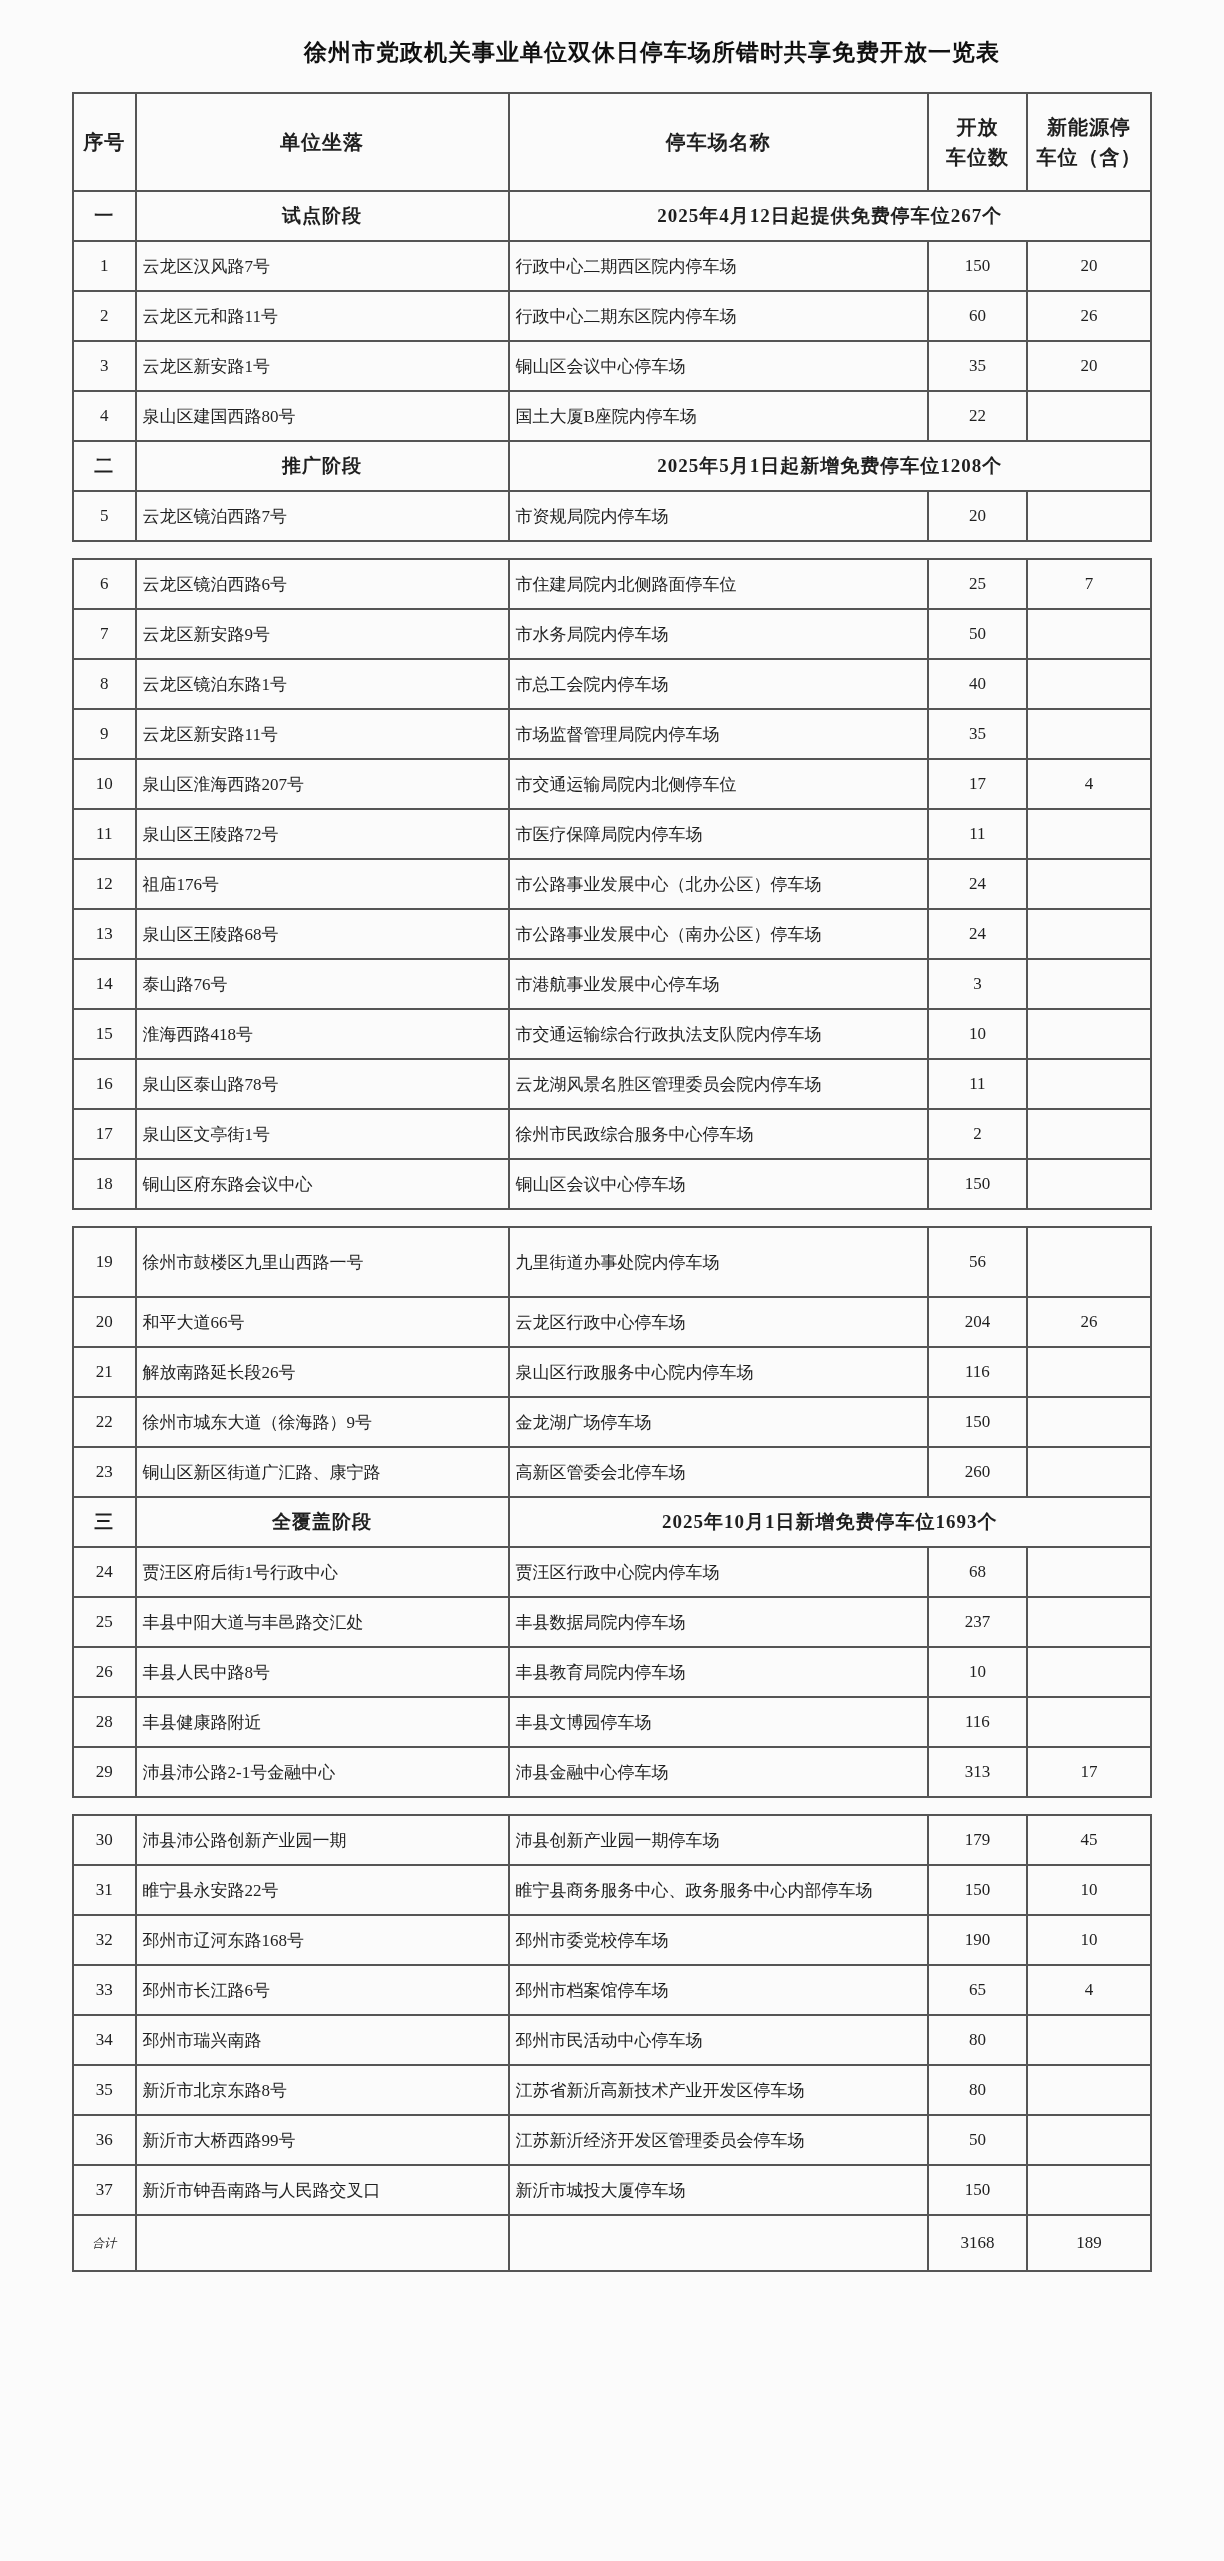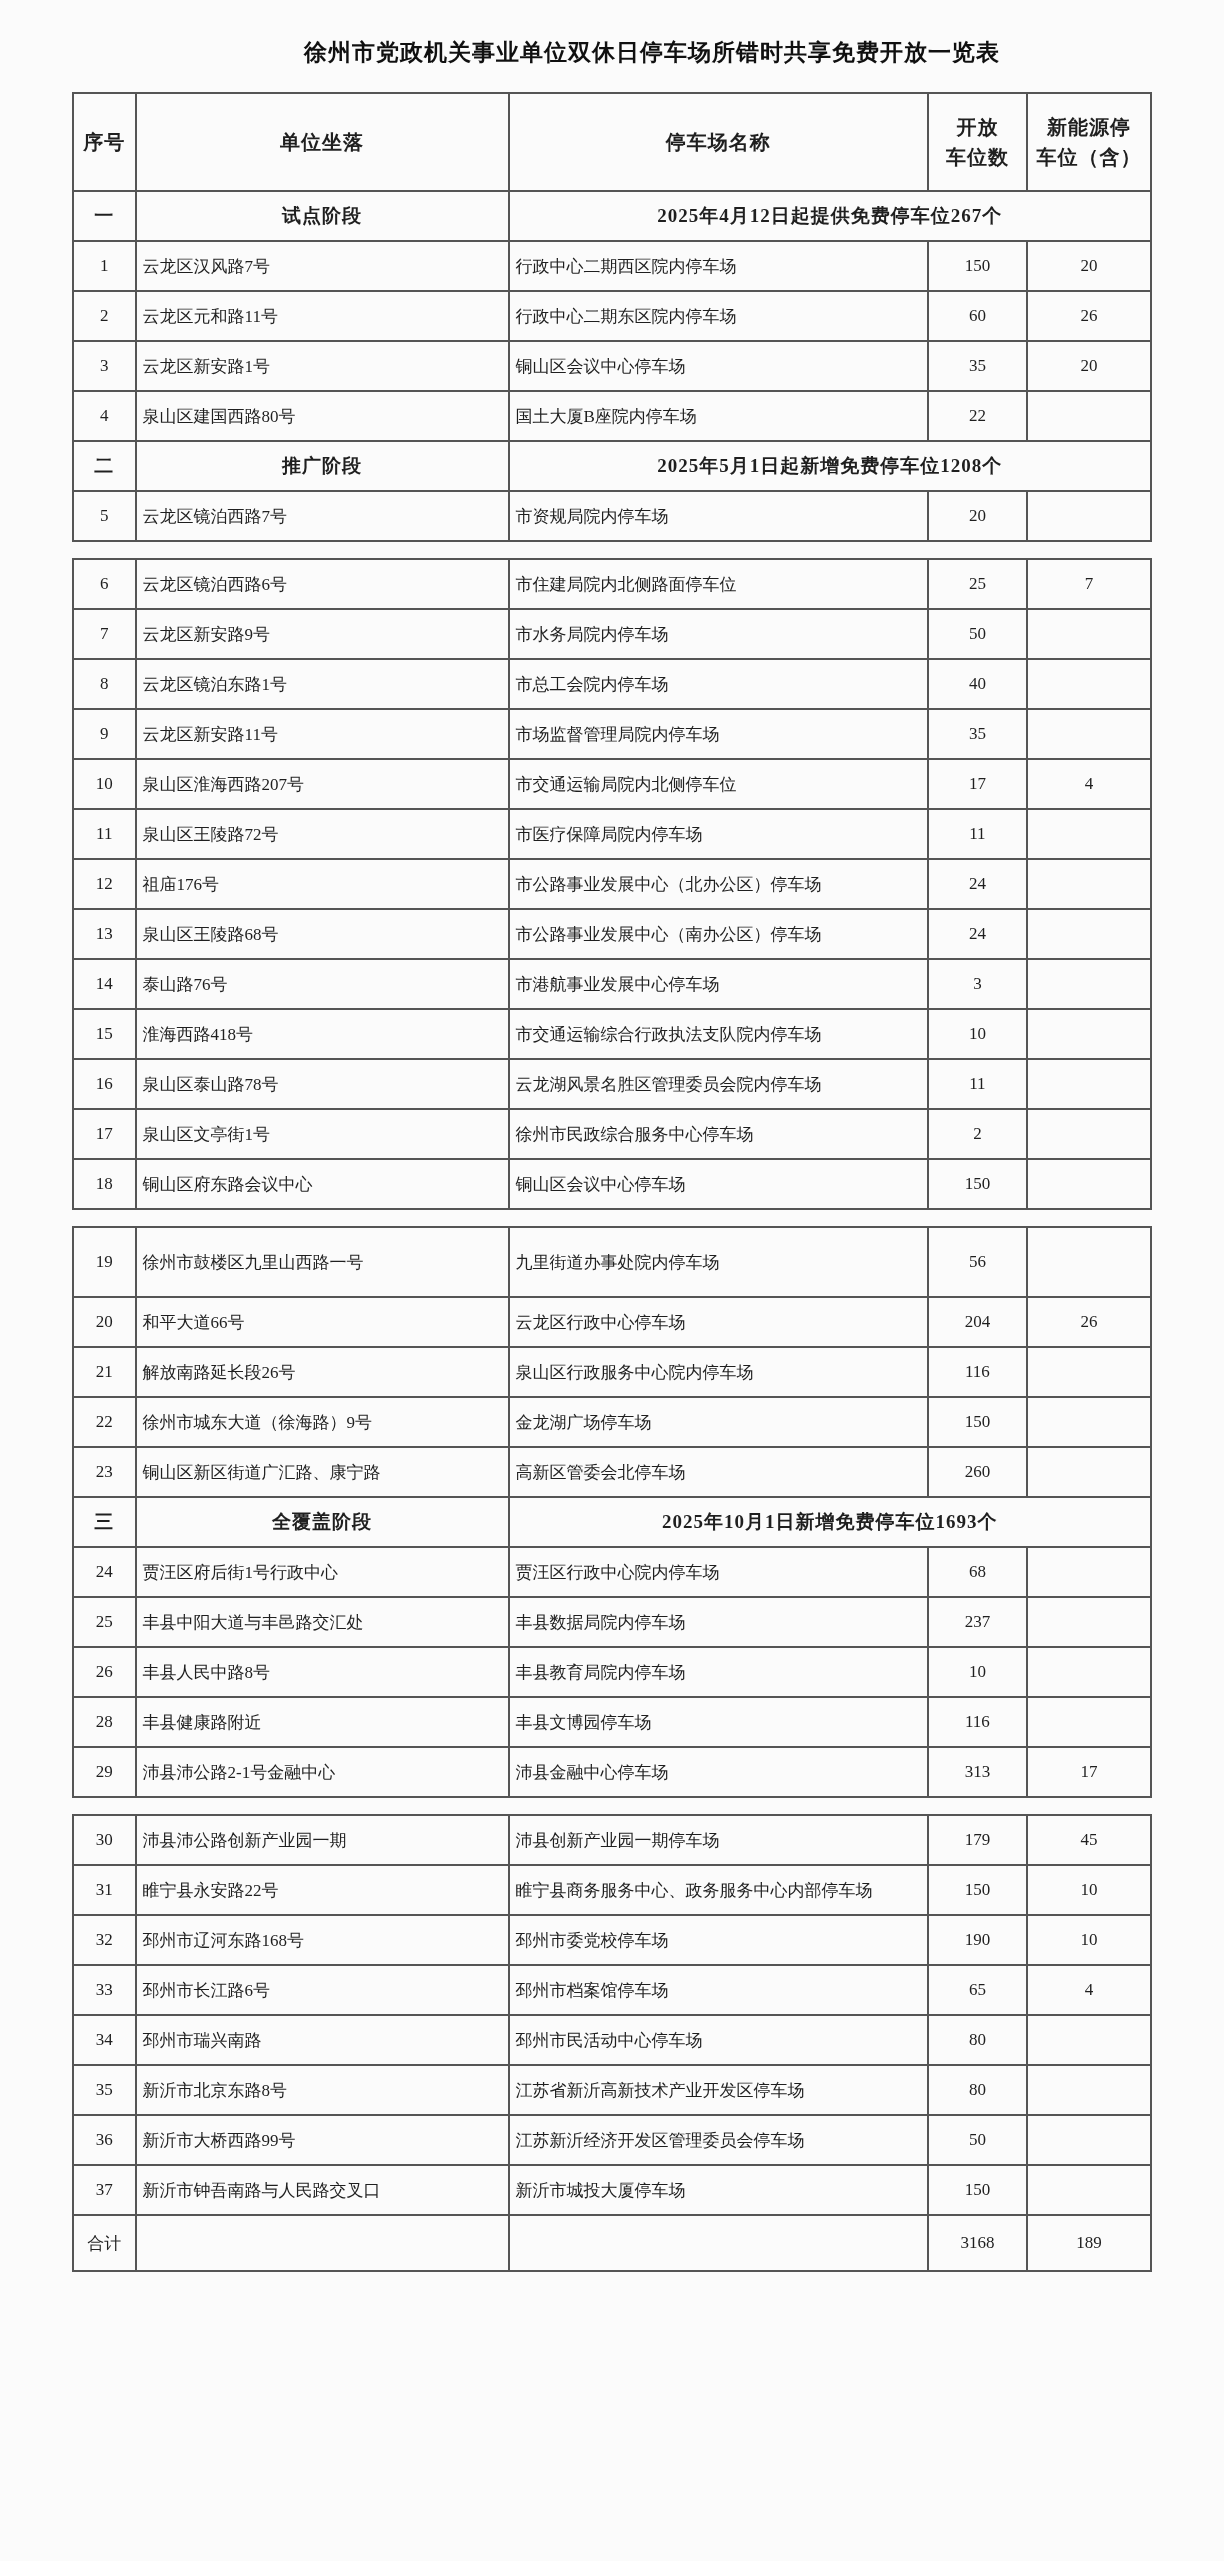--- a/index.html
+++ b/index.html
@@ -47,21 +47,21 @@
     text-align:center;
     font-weight:bold;
     font-size:20px;
     letter-spacing:1px;
   }
   tr.header-row th .hl{line-height:30px;}
   tr.section-row{height:50px;}
   tr.section-row td{font-weight:bold;font-size:19px;text-align:center;letter-spacing:1px;}
   tr.total-row{height:56px;}
   tr.total-row td{text-align:center;}
-  tr.total-row td.c-no{font-size:17px;}
+  tr.total-row td.c-no{font-size:12px;font-style:italic;}
   .block{margin:0 auto;}
   .block-1{margin-top:44px;}
   .block-2{margin-top:67px;}
   .block-3{margin-top:60px;}
   .block-4{margin-top:70px;}
   .bottom-space{height:70px;}
 </style>
 </head>
 <body>
 

